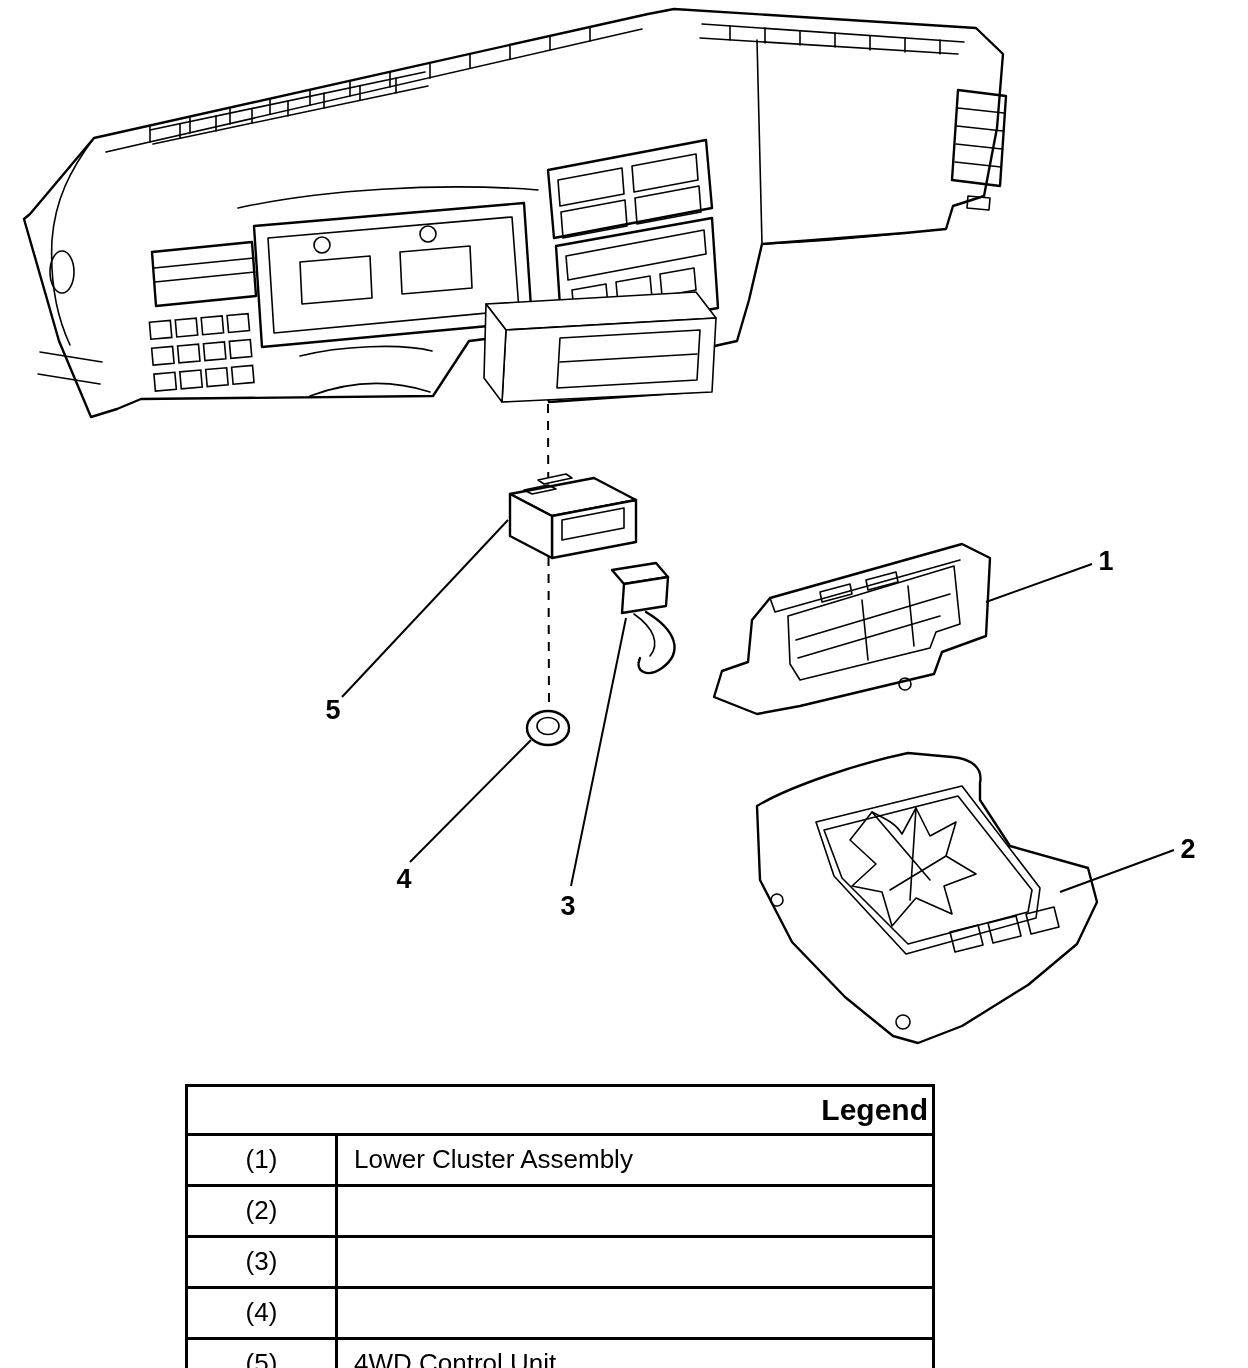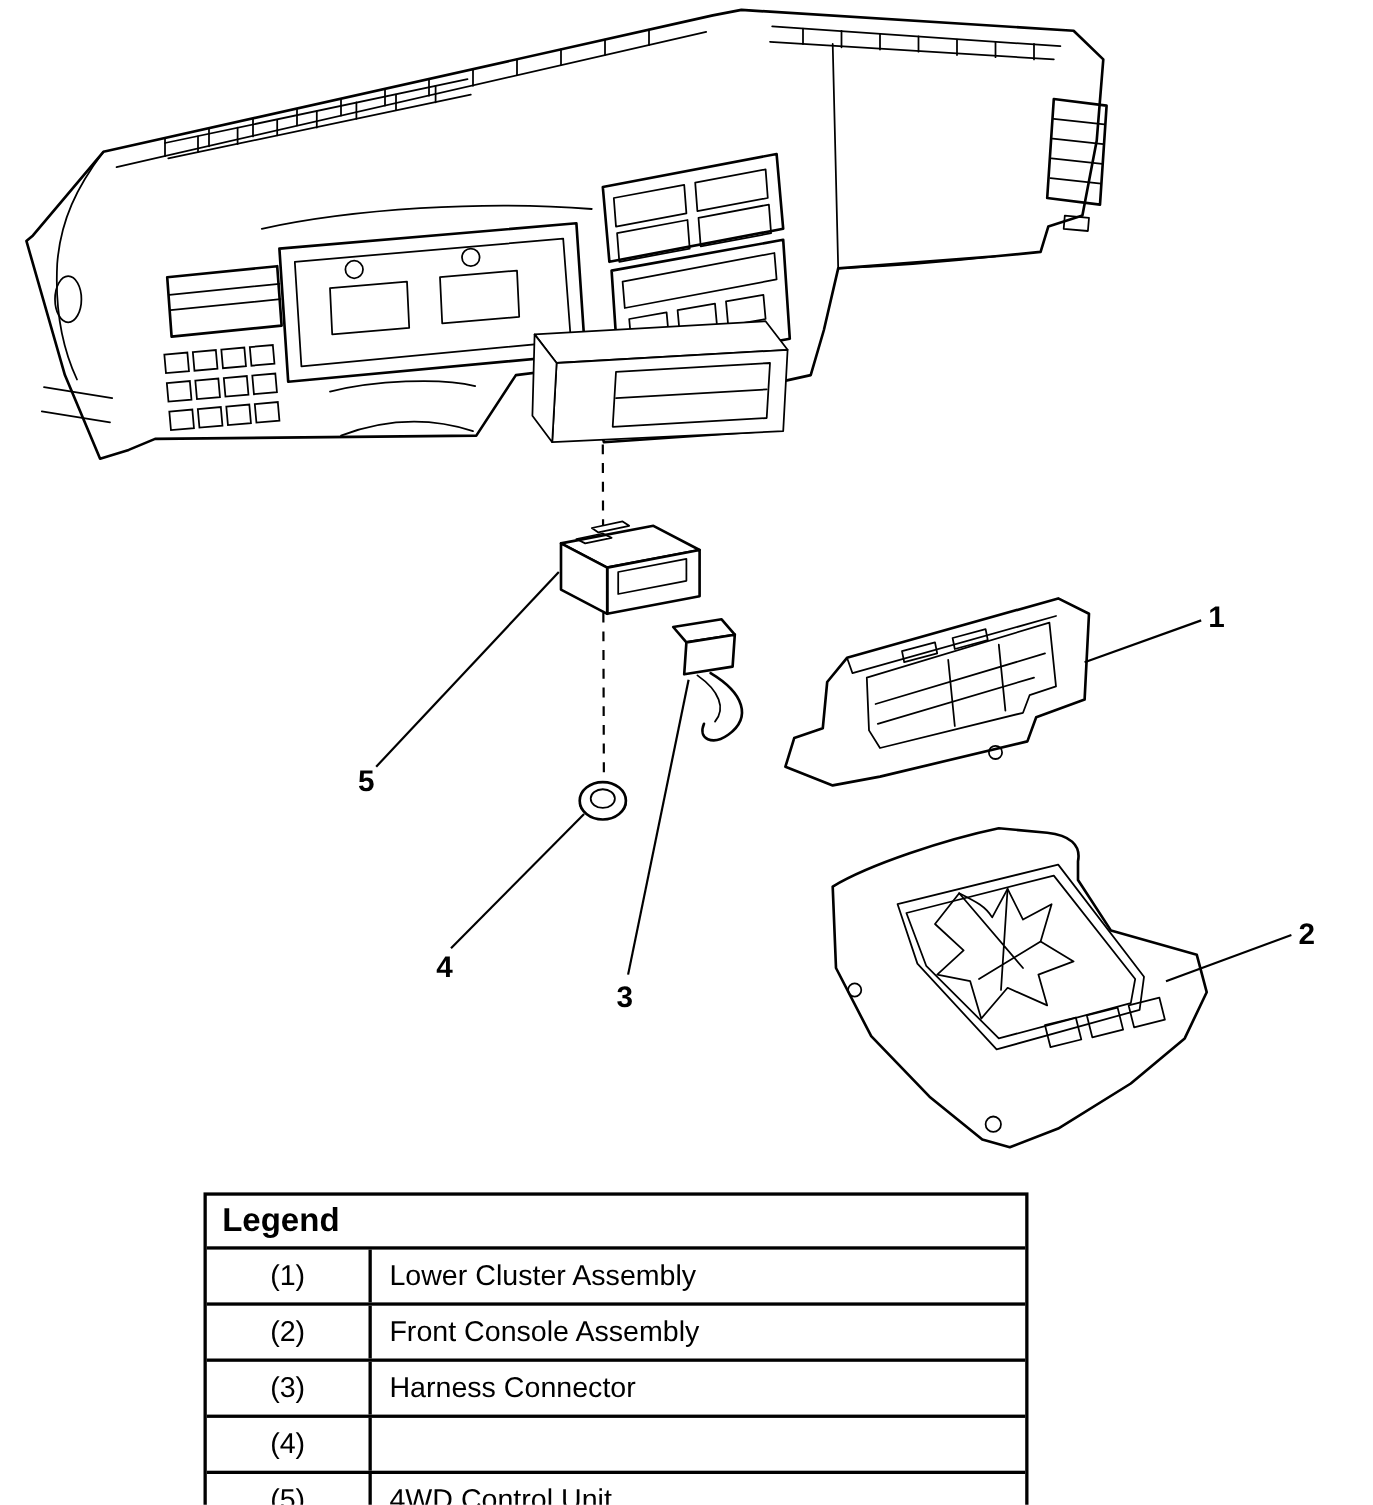--- a/index.html
+++ b/index.html
@@ -20,21 +20,21 @@
     font-family:"Liberation Sans", sans-serif;font-size:27px;font-weight:bold;fill:#000;
     text-anchor:middle;
   }
   
   .legend{
     position:absolute;left:185px;top:1084px;width:744px;
     border:3px solid #000;background:#ffffff;color:#000;
   }
   .legend-header{
     font-weight:bold;font-size:30px;line-height:1.1;
-    padding:6px 4px 7px 14px;border-bottom:3px solid #000;
+    padding:6px 4px 7px 14px;border-bottom:3px solid #000;text-align:right;
   }
   .legend-row{display:grid;grid-template-columns:150px 1fr;}
   .legend-row + .legend-row{border-top:3px solid #000;}
   .legend-num{
     text-align:center;font-size:26px;padding:8px 0 9px;border-right:3px solid #000;
   }
   .legend-label{font-size:26px;padding:8px 0 9px 16px;}
 </style>
 </head>
 <body>
@@ -222,26 +222,24 @@
 <div class="legend">
   <div class="legend-header">Legend</div>
 
   <div class="legend-row">
     <div class="legend-num">(1)</div>
     <div class="legend-label">Lower Cluster Assembly</div>
   </div>
 
   <div class="legend-row">
     <div class="legend-num">(2)</div>
-    <div class="legend-label">Front Console Assembly</div>
   </div>
 
   <div class="legend-row">
     <div class="legend-num">(3)</div>
-    <div class="legend-label">Harness Connector</div>
   </div>
 
   <div class="legend-row">
     <div class="legend-num">(4)</div>
   </div>
 
   <div class="legend-row">
     <div class="legend-num">(5)</div>
     <div class="legend-label">4WD Control Unit</div>
   </div>

